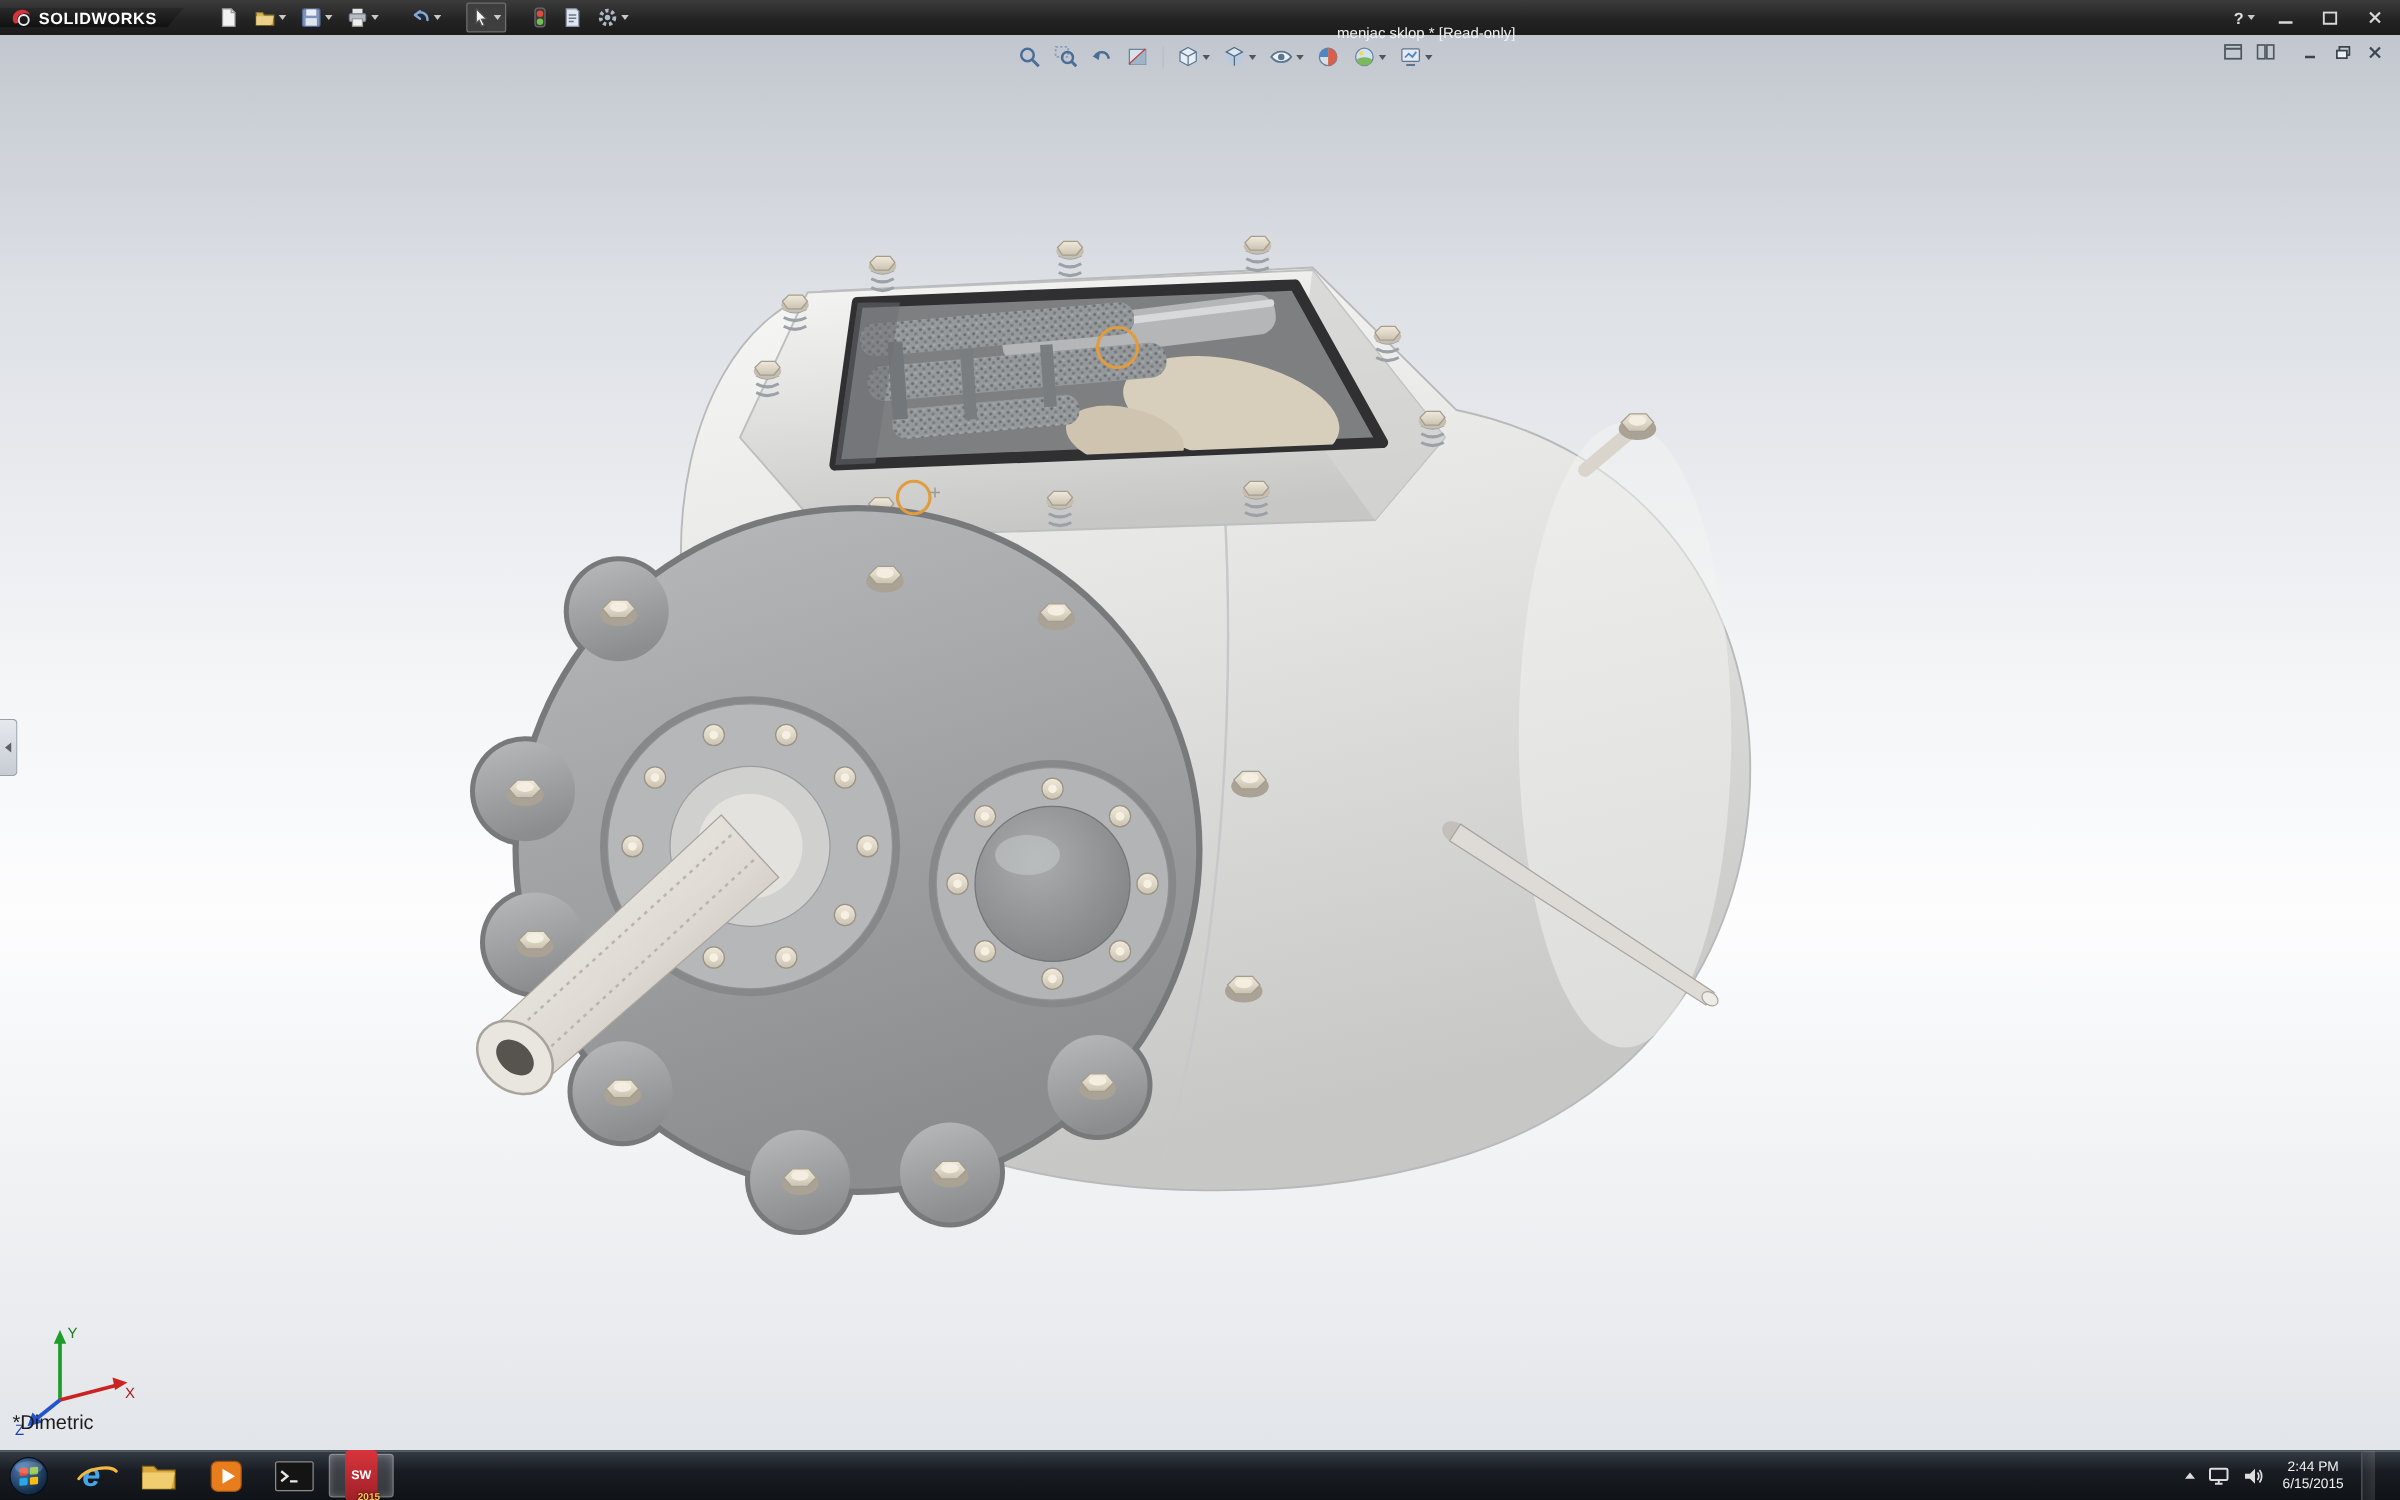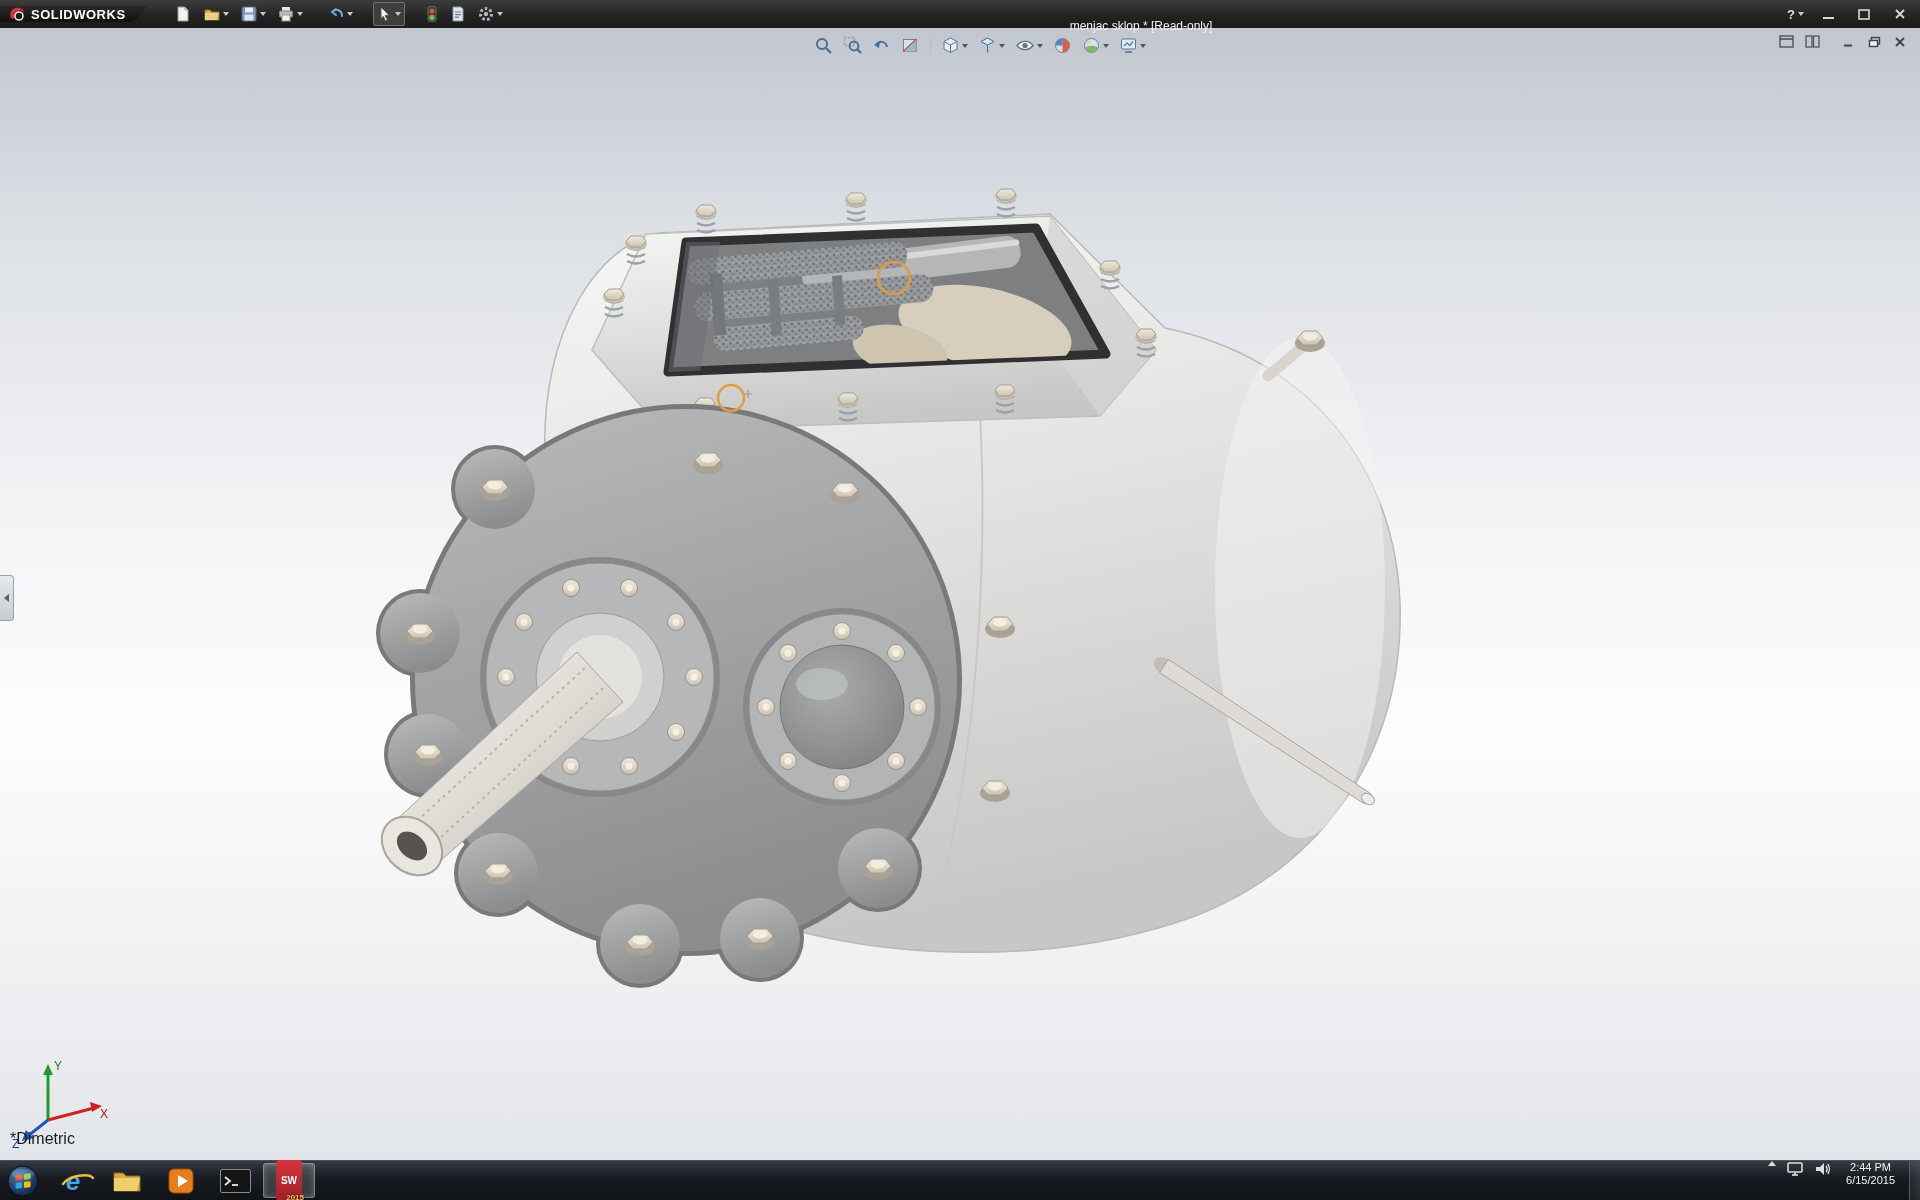--- a/index.html
+++ b/index.html
@@ -64,21 +64,21 @@
     background:linear-gradient(#353b44,#191d23 40%,#0f1216);
     border-top:1px solid #4a515b;box-sizing:border-box;
     display:flex;align-items:stretch;z-index:60;color:#eee;
   }
   .startbtn{width:46px;display:flex;align-items:center;justify-content:center;}
   .taskapps{display:flex;align-items:stretch;}
   .appbtn{width:50px;display:flex;align-items:center;justify-content:center;margin:2px 1px;border-radius:3px;border:1px solid transparent;}
   .appbtn.active{background:rgba(255,255,255,.16);border-color:rgba(255,255,255,.35);
     box-shadow:inset 0 0 6px rgba(255,255,255,.25);}
   .ie-e{font-size:26px;font-weight:bold;font-style:italic;color:#45a7e8;line-height:1;position:relative;}
-  .tray{margin-left:auto;display:flex;align-items:flex-start;gap:10px;padding-right:0;}
+  .tray{margin-left:auto;display:flex;align-items:center;gap:10px;padding-right:20px;}
   .caret{width:0;height:0;border-left:4px solid transparent;border-right:4px solid transparent;border-bottom:5px solid #ddd;}
   .clock{text-align:center;font-size:11px;line-height:13px;color:#f2f2f2;margin:0 4px;}
   .showdesk{width:10px;height:40px;border-left:1px solid #565c66;background:linear-gradient(90deg,rgba(255,255,255,.06),rgba(255,255,255,.12));}
   .swicon{position:relative;width:26px;height:41px;background:linear-gradient(#d8343c,#9e1f27);border-radius:4px;
     display:flex;align-items:center;justify-content:center;color:#fff;font-weight:bold;font-size:10px;}
   .swicon .yr{position:absolute;bottom:-1px;right:-2px;font-size:8px;font-weight:bold;color:#f6c94d;text-shadow:0 0 2px #000;padding-left:44px;}
   .cmdicon{width:26px;height:22px;background:#141414;border:1px solid #8a8a8a;border-radius:2px;display:flex;align-items:center;padding-left:3px;}
   .foldericon,.mediaicon{display:block;}
 </style>
 </head>

